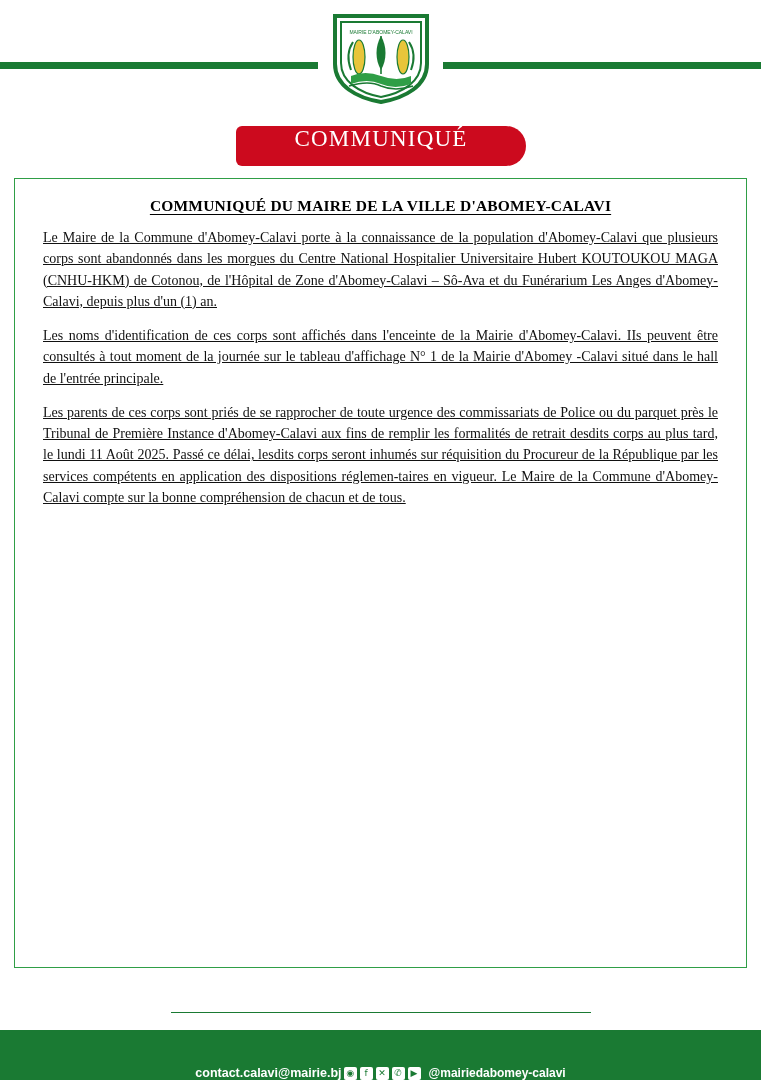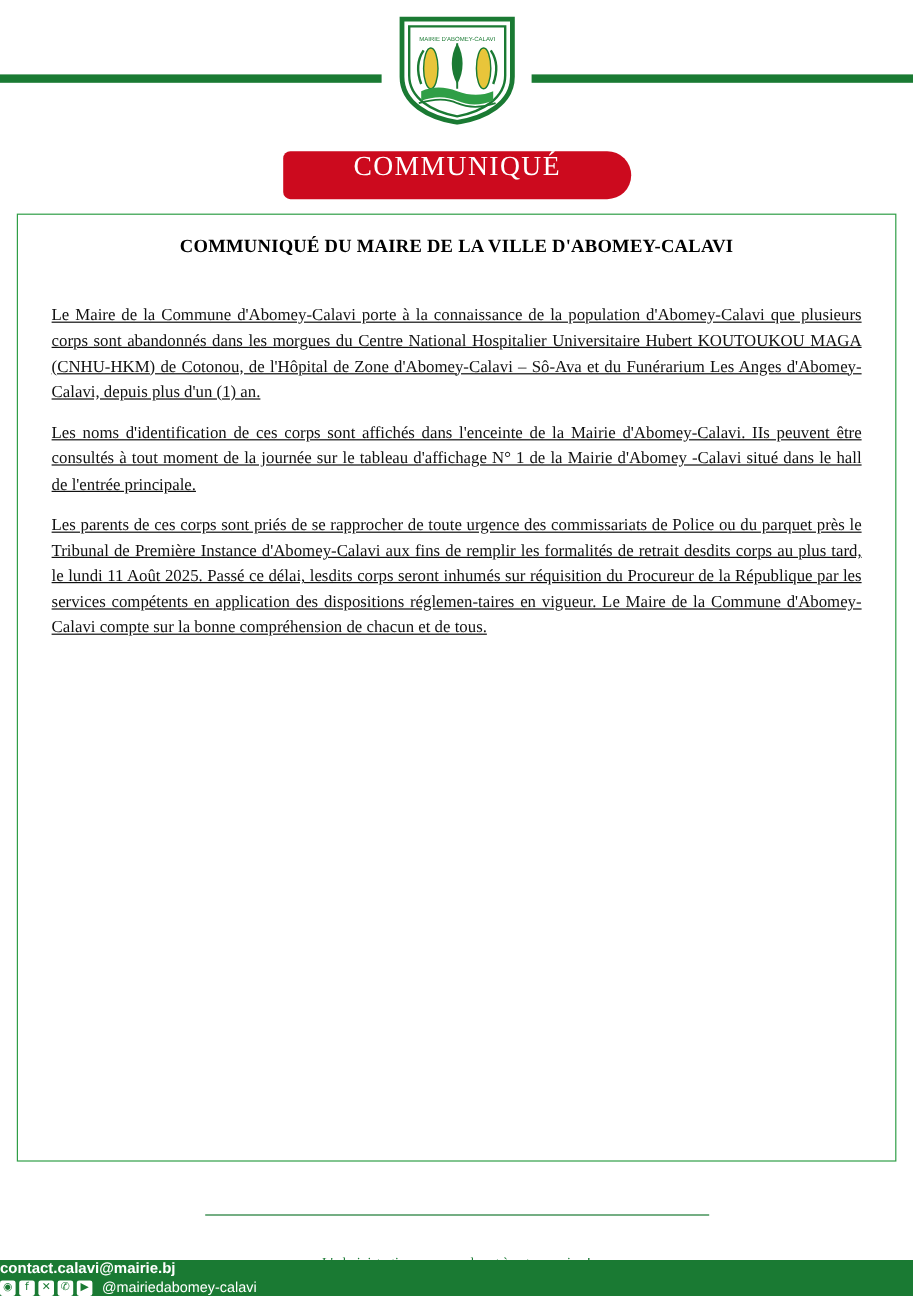--- a/index.html
+++ b/index.html
@@ -68,23 +68,24 @@
     height: 790px;
     border: 1.5px solid #2f9e46;
     background: #ffffff;
     padding: 12px 28px 0 28px;
   }
   .doc-title {
     text-align: center;
     font-weight: bold;
     font-size: 15.5px;
     letter-spacing: 0.2px;
+    text-decoration: underline;
     text-underline-offset: 3px;
     margin-top: 6px;
-    margin-bottom: 38px;
+    margin-bottom: 12px;
     color: #000;
     font-family: "Liberation Serif", serif;
   }
   .para {
     text-align: justify;
     font-size: 14px;
     line-height: 1.52;
     color: #111;
     margin-bottom: 13px;
     font-family: "Liberation Serif", serif;
@@ -110,25 +111,24 @@
     text-align: center;
     font-size: 11.5px;
     color: #1a7a33;
     font-family: "Liberation Serif", serif;
   }
   .footer-band {
     position: absolute;
     left: 0;
     bottom: 0;
     width: 100%;
-    height: 30px;
+    height: 50px;
     background: #1a7a33;
     display: flex;
-    flex-direction: column;
-    align-items: flex-start;
+    align-items: flex-end;
     justify-content: center;
     gap: 2px;
   }
   .footer-email {
     color: #ffffff;
     font-size: 12.5px;
     font-weight: bold;
     font-family: "Liberation Sans", sans-serif;
   }
   .footer-social {
@@ -143,21 +143,21 @@
     background: #ffffff;
     color: #1a7a33;
     font-size: 9px;
     line-height: 13px;
     text-align: center;
     font-family: "DejaVu Sans", sans-serif;
   }
   .footer-handle {
     color: #ffffff;
     font-size: 12px;
-    font-weight: normal;
+    font-weight: bold;
     margin-left: 4px;
     font-family: "Liberation Sans", sans-serif;
   }
 </style>
 </head>
 <body>
 
 <div class="page">
 
   <div class="topbar left"></div>

